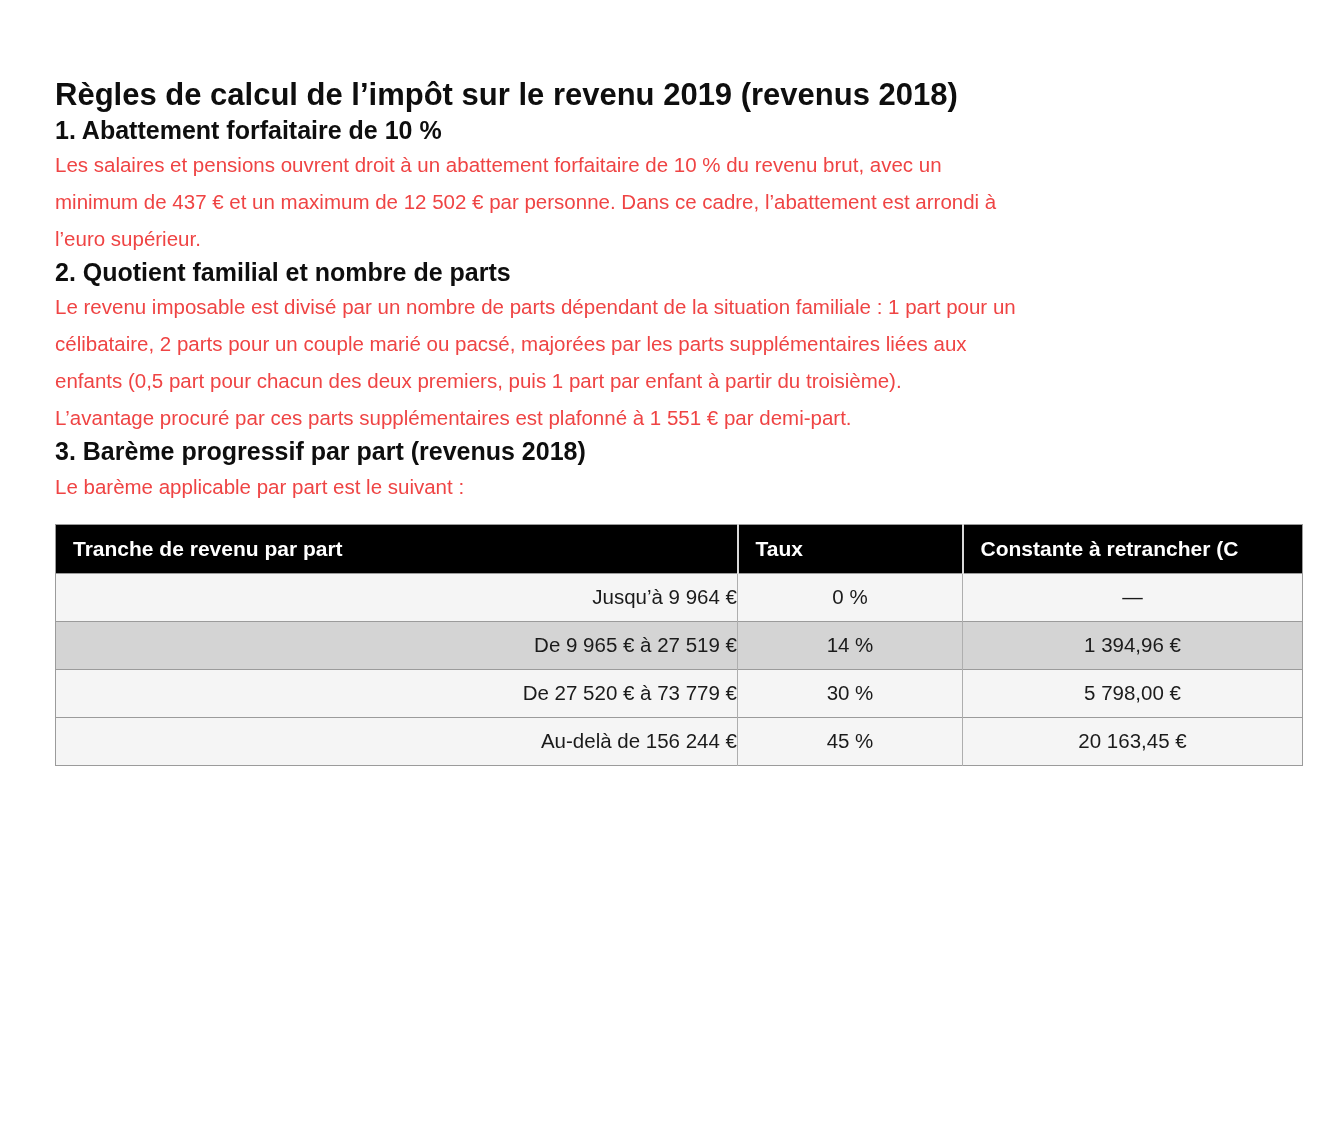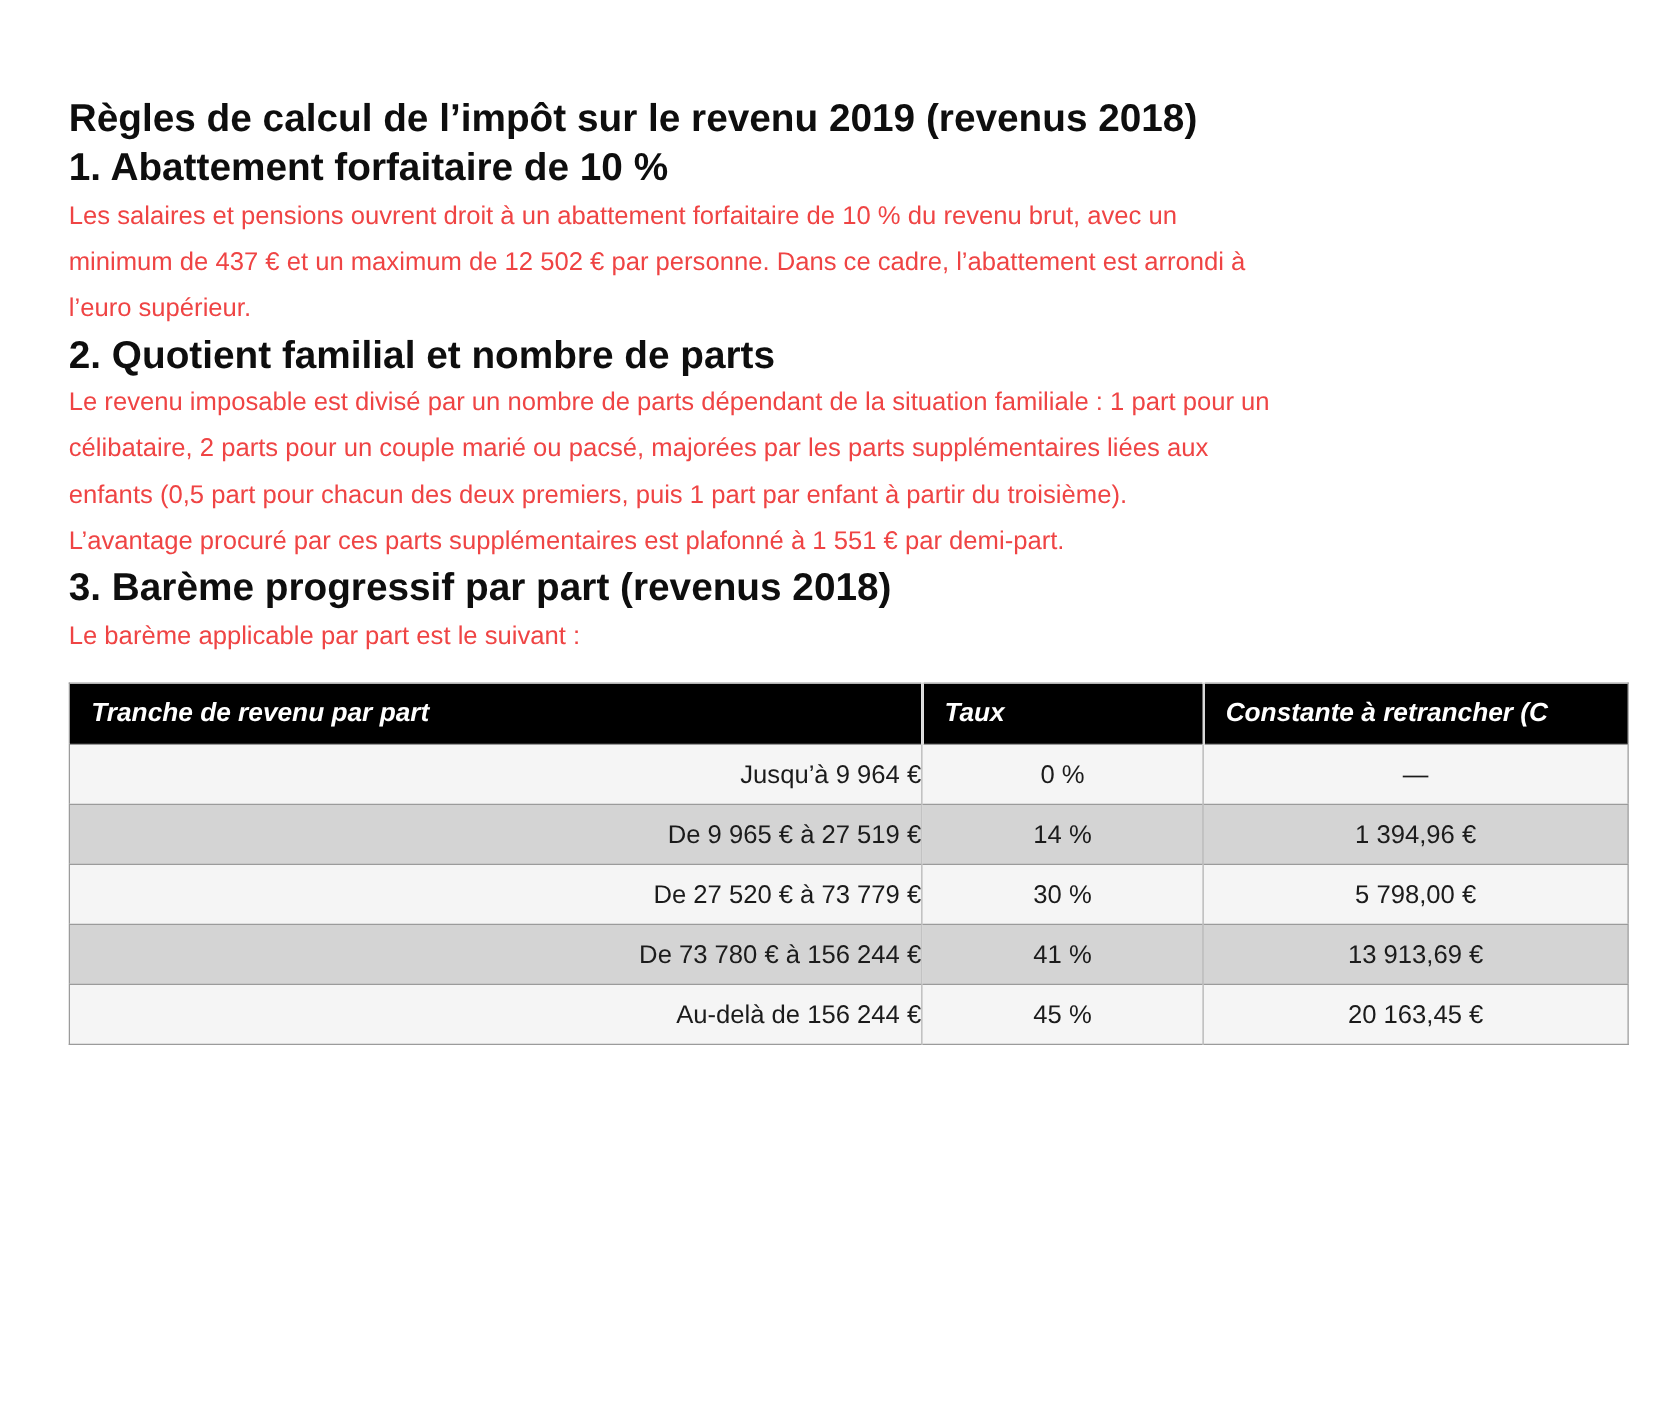--- a/index.html
+++ b/index.html
@@ -20,21 +20,21 @@
   }
   h1.doc-title {
     font-size: 31px;
     line-height: 1.25;
     font-weight: bold;
     color: #0e0e0e;
     margin: 0;
     white-space: nowrap;
   }
   h2.section-heading {
-    font-size: 31px;
+    font-size: 25px;
     line-height: 1.25;
     font-weight: bold;
     color: #0e0e0e;
     margin: 0;
   }
   p.body-text {
     font-size: 20.5px;
     line-height: 37px;
     margin: 0;
     max-width: 1240px;
@@ -64,21 +64,20 @@
     background: #000000;
     color: #ffffff;
     font-weight: bold;
     font-size: 21px;
     text-align: left;
     height: 48px;
     padding: 0 0 0 17px;
     white-space: nowrap;
     overflow: hidden;
     border-left: 2px solid #d9d9d9;
-    font-style: italic;
   }
   table.bareme th:first-child { border-left: none; }
   table.bareme td {
     height: 47px;
     padding: 0 0 0 17px;
     border-top: 1px solid #9b9b9b;
     border-left: 1px solid #aeaeae;
     color: #1b1b1b;
     white-space: nowrap;
     overflow: hidden;
@@ -140,25 +139,20 @@
         <tr class="row-dark">
           <td>De 9 965 € à 27 519 €</td>
           <td class="num">14 %</td>
           <td class="num">1 394,96 €</td>
         </tr>
         <tr class="row-light">
           <td>De 27 520 € à 73 779 €</td>
           <td class="num">30 %</td>
           <td class="num">5 798,00 €</td>
         </tr>
-        <tr class="row-dark">
-          <td>De 73 780 € à 156 244 €</td>
-          <td class="num">41 %</td>
-          <td class="num">13 913,69 €</td>
-        </tr>
         <tr class="row-light">
           <td>Au-delà de 156 244 €</td>
           <td class="num">45 %</td>
           <td class="num">20 163,45 €</td>
         </tr>
       </tbody>
     </table>
   </section>
 
 </div>

